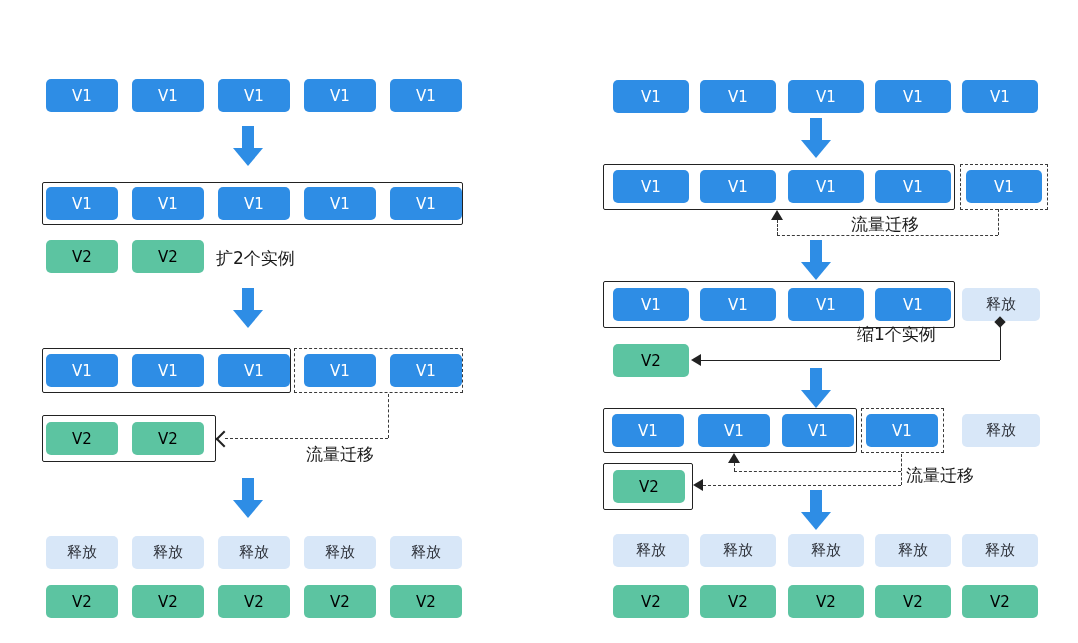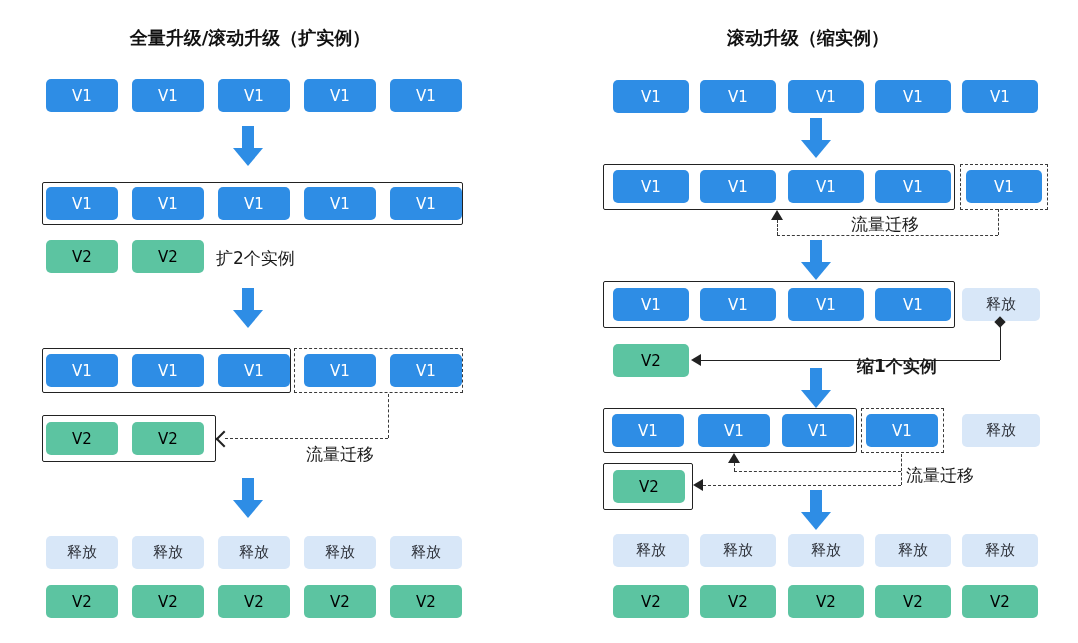--- a/index.html
+++ b/index.html
@@ -29,21 +29,20 @@
   .tri-left{position:absolute;width:0;height:0;border-top:6px solid transparent;
             border-bottom:6px solid transparent;border-right:10px solid #222;}
   .diam{position:absolute;width:8px;height:8px;background:#222;transform:rotate(45deg);}
   .ann{position:absolute;font-size:17px;color:var(--text);white-space:nowrap;}
 </style>
 </head>
 <body>
 
 <div class="canvas">
 
-  <div class="title" style="left:20px;top:26px;width:460px;">全量升级/滚动升级（扩实例）</div>
 
   <div class="b v1 w72" style="left:46px;top:79px;">V1</div>
   <div class="b v1 w72" style="left:132px;top:79px;">V1</div>
   <div class="b v1 w72" style="left:218px;top:79px;">V1</div>
   <div class="b v1 w72" style="left:304px;top:79px;">V1</div>
   <div class="b v1 w72" style="left:390px;top:79px;">V1</div>
 
   <div class="arrow" style="left:233px;top:126px;">
     <div class="stem"></div>
       <div class="head"></div>
@@ -91,21 +90,20 @@
   <div class="b rel w72" style="left:218px;top:536px;">释放</div>
   <div class="b rel w72" style="left:304px;top:536px;">释放</div>
   <div class="b rel w72" style="left:390px;top:536px;">释放</div>
 
   <div class="b v2 w72" style="left:46px;top:585px;">V2</div>
   <div class="b v2 w72" style="left:132px;top:585px;">V2</div>
   <div class="b v2 w72" style="left:218px;top:585px;">V2</div>
   <div class="b v2 w72" style="left:304px;top:585px;">V2</div>
   <div class="b v2 w72" style="left:390px;top:585px;">V2</div>
 
-  <div class="title" style="left:563px;top:26px;width:490px;">滚动升级（缩实例）</div>
 
   <div class="b v1 w76" style="left:613px;top:80px;">V1</div>
   <div class="b v1 w76" style="left:700px;top:80px;">V1</div>
   <div class="b v1 w76" style="left:788px;top:80px;">V1</div>
   <div class="b v1 w76" style="left:875px;top:80px;">V1</div>
   <div class="b v1 w76" style="left:962px;top:80px;">V1</div>
 
   <div class="arrow" style="left:801px;top:118px;">
     <div class="stem"></div>
       <div class="head"></div>
@@ -134,21 +132,21 @@
   <div class="b v1 w76" style="left:613px;top:288px;">V1</div>
   <div class="b v1 w76" style="left:700px;top:288px;">V1</div>
   <div class="b v1 w76" style="left:788px;top:288px;">V1</div>
   <div class="b v1 w76" style="left:875px;top:288px;">V1</div>
   <div class="b rel w78" style="left:962px;top:288px;">释放</div>
 
   <div class="diam" style="left:996px;top:318px;"></div>
   <div class="vline" style="left:1000px;top:326px;height:34px;"></div>
   <div class="hline" style="left:701px;top:360px;width:299px;"></div>
   <div class="tri-left" style="left:691px;top:354px;"></div>
-  <div class="ann" style="left:857px;top:355px;font-weight:bold;">缩1个实例</div>
+  <div class="ann" style="left:857px;top:323px;">缩1个实例</div>
 
   <div class="b v2 w76" style="left:613px;top:344px;">V2</div>
 
   <div class="arrow" style="left:801px;top:368px;">
     <div class="stem"></div>
       <div class="head"></div>
   </div>
 
   <div class="cont" style="left:603px;top:408px;width:254px;height:45px;"></div>
   <div class="contd" style="left:861px;top:408px;width:83px;height:45px;"></div>

